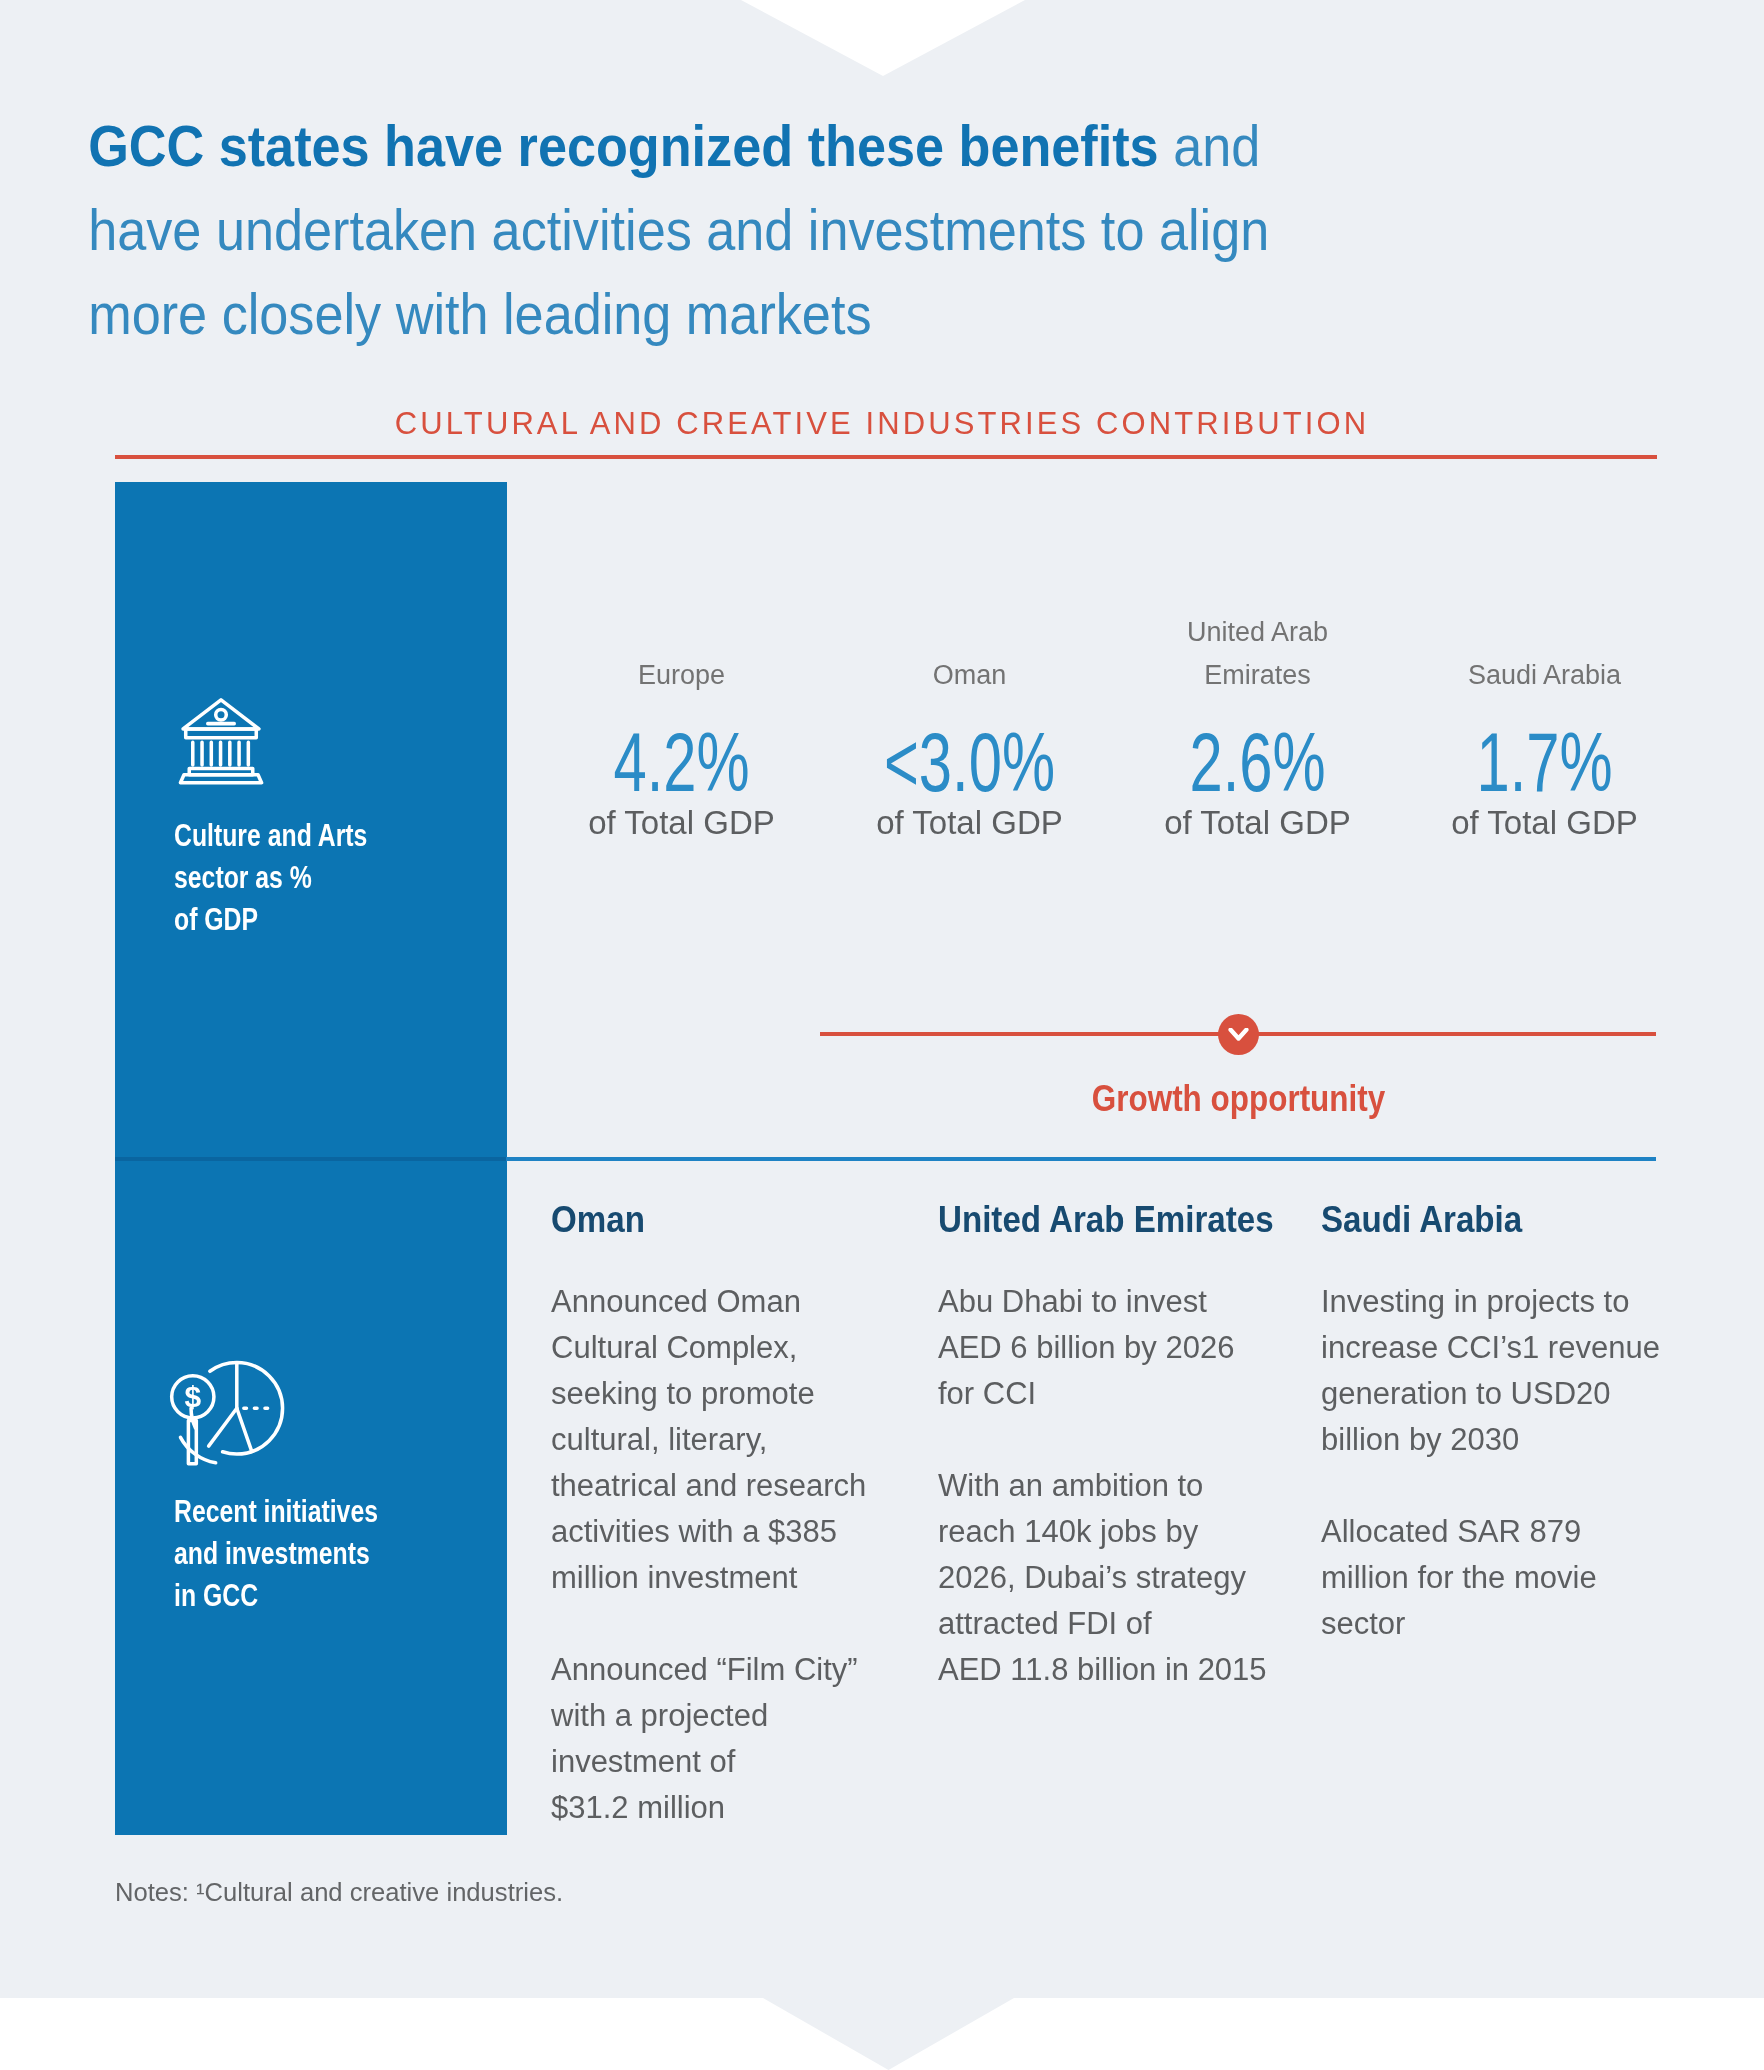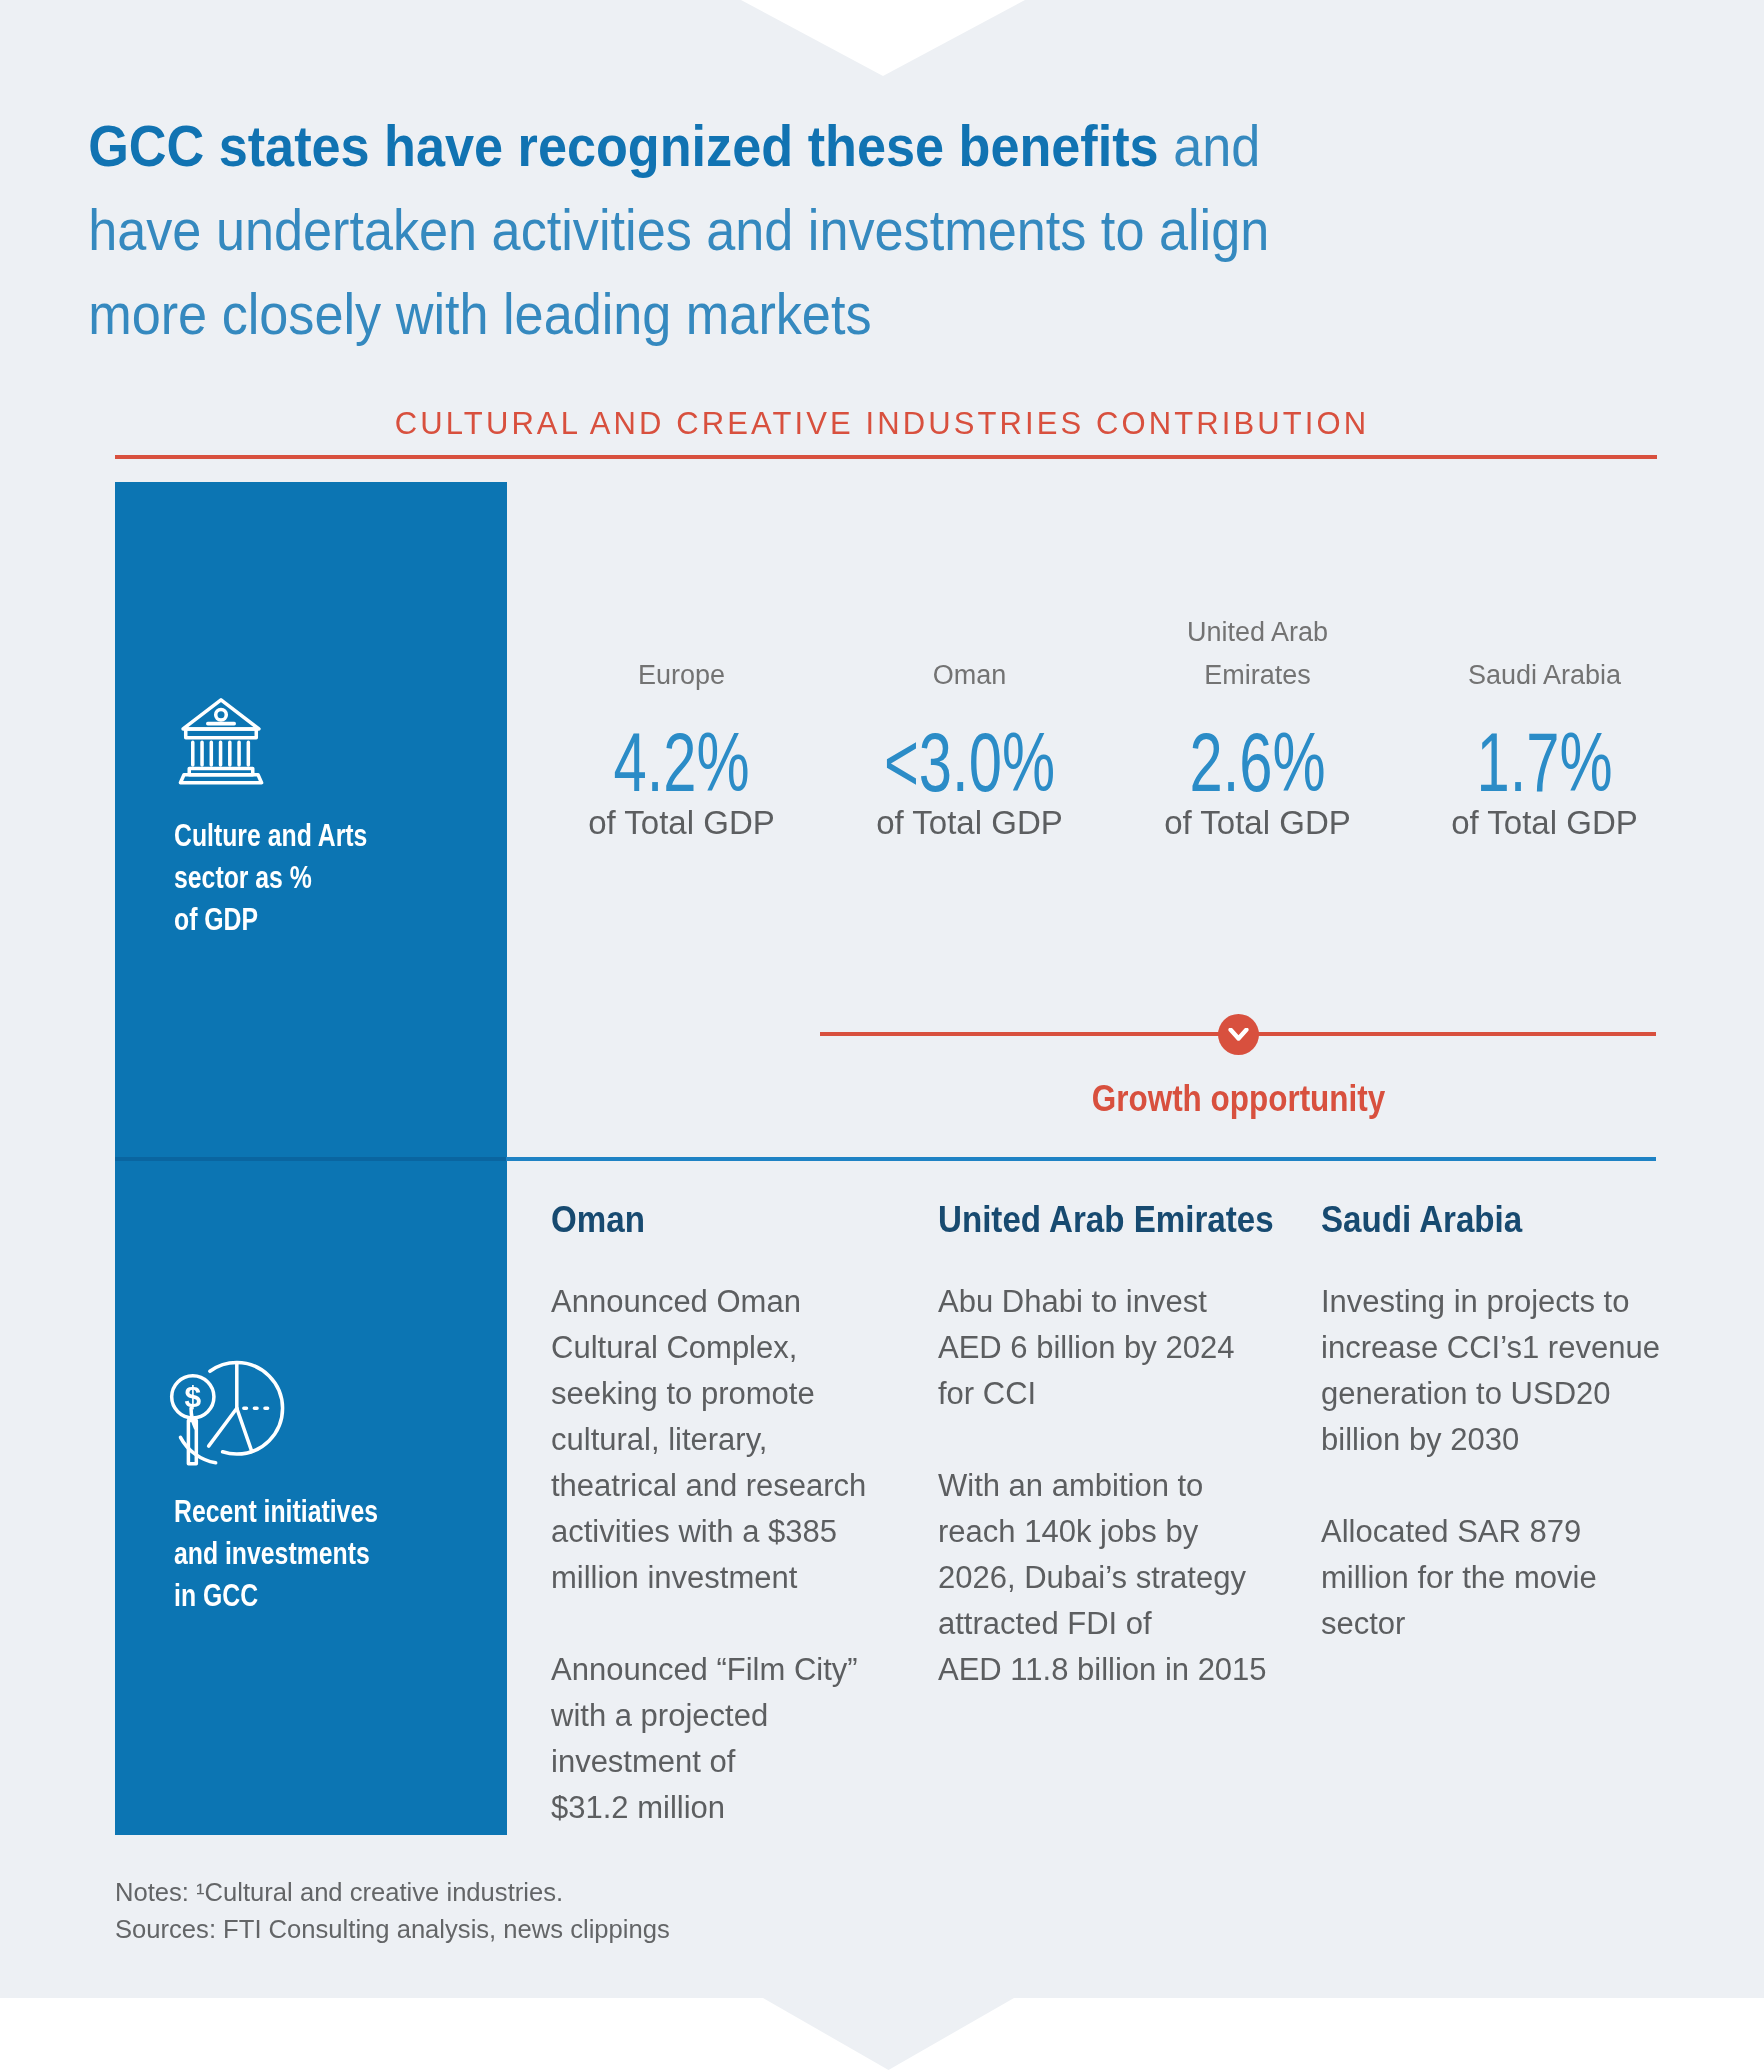--- a/index.html
+++ b/index.html
@@ -160,41 +160,40 @@
 activities with a $385
 million investment</p>
     <p class="preline">Announced “Film City”
 with a projected
 investment of
 $31.2 million</p>
   </div>
   <div class="abs init-col icol-2">
     <div class="country-heading">United Arab Emirates</div>
     <p class="preline">Abu Dhabi to invest
-AED 6 billion by 2024
+AED 6 billion by 2026
 for CCI</p>
     <p class="preline">With an ambition to
 reach 140k jobs by
 2026, Dubai’s strategy
 attracted FDI of
 AED 11.8 billion in 2015</p>
   </div>
   <div class="abs init-col icol-3">
     <div class="country-heading">Saudi Arabia</div>
     <p class="preline">Investing in projects to
 increase CCI’s1 revenue
 generation to USD20
 billion by 2030</p>
     <p class="preline">Allocated SAR 879
 million for the movie
 sector</p>
   </div>
 
   <div class="abs footer-notes">
     <div>Notes: ¹Cultural and creative industries.</div>
-    <div>Sources: FTI Consulting analysis, news clippings</div>
   </div>
 
   <div class="abs bottom-band"></div>
   <div class="abs bottom-notch"></div>
 
 </div>
 
 
 </body></html>

